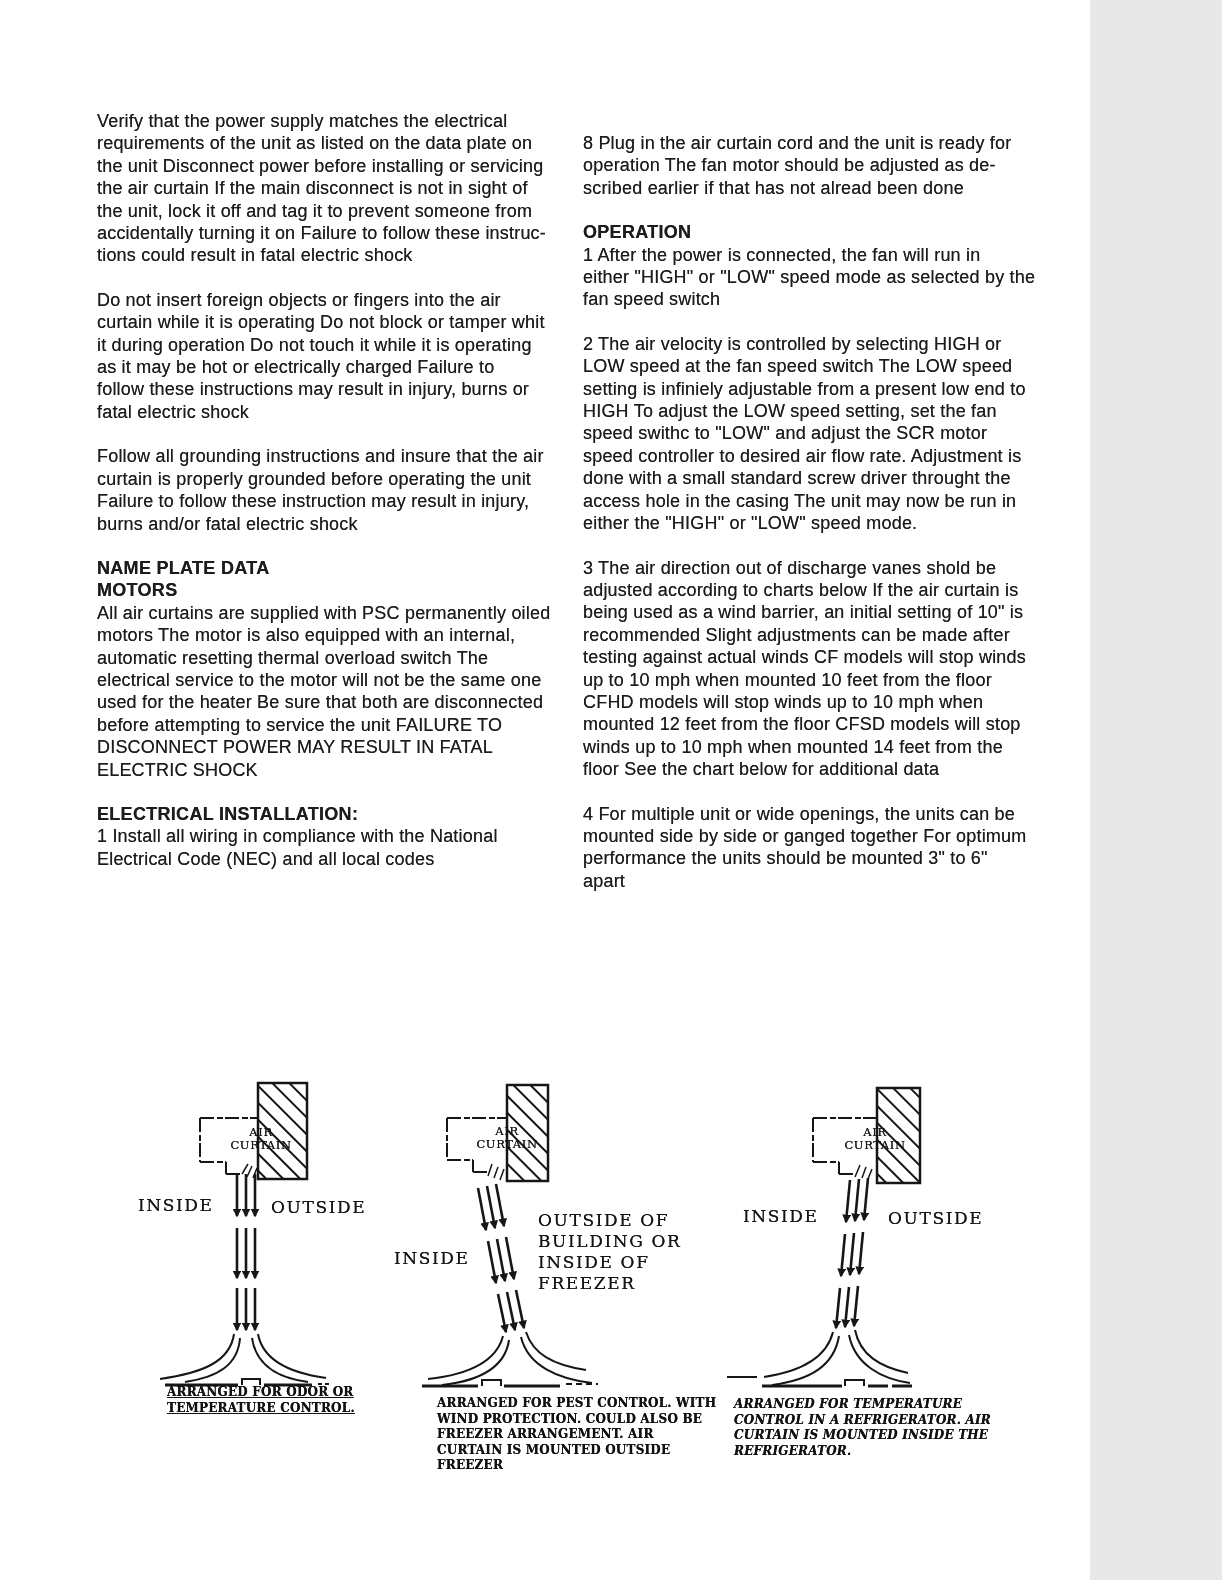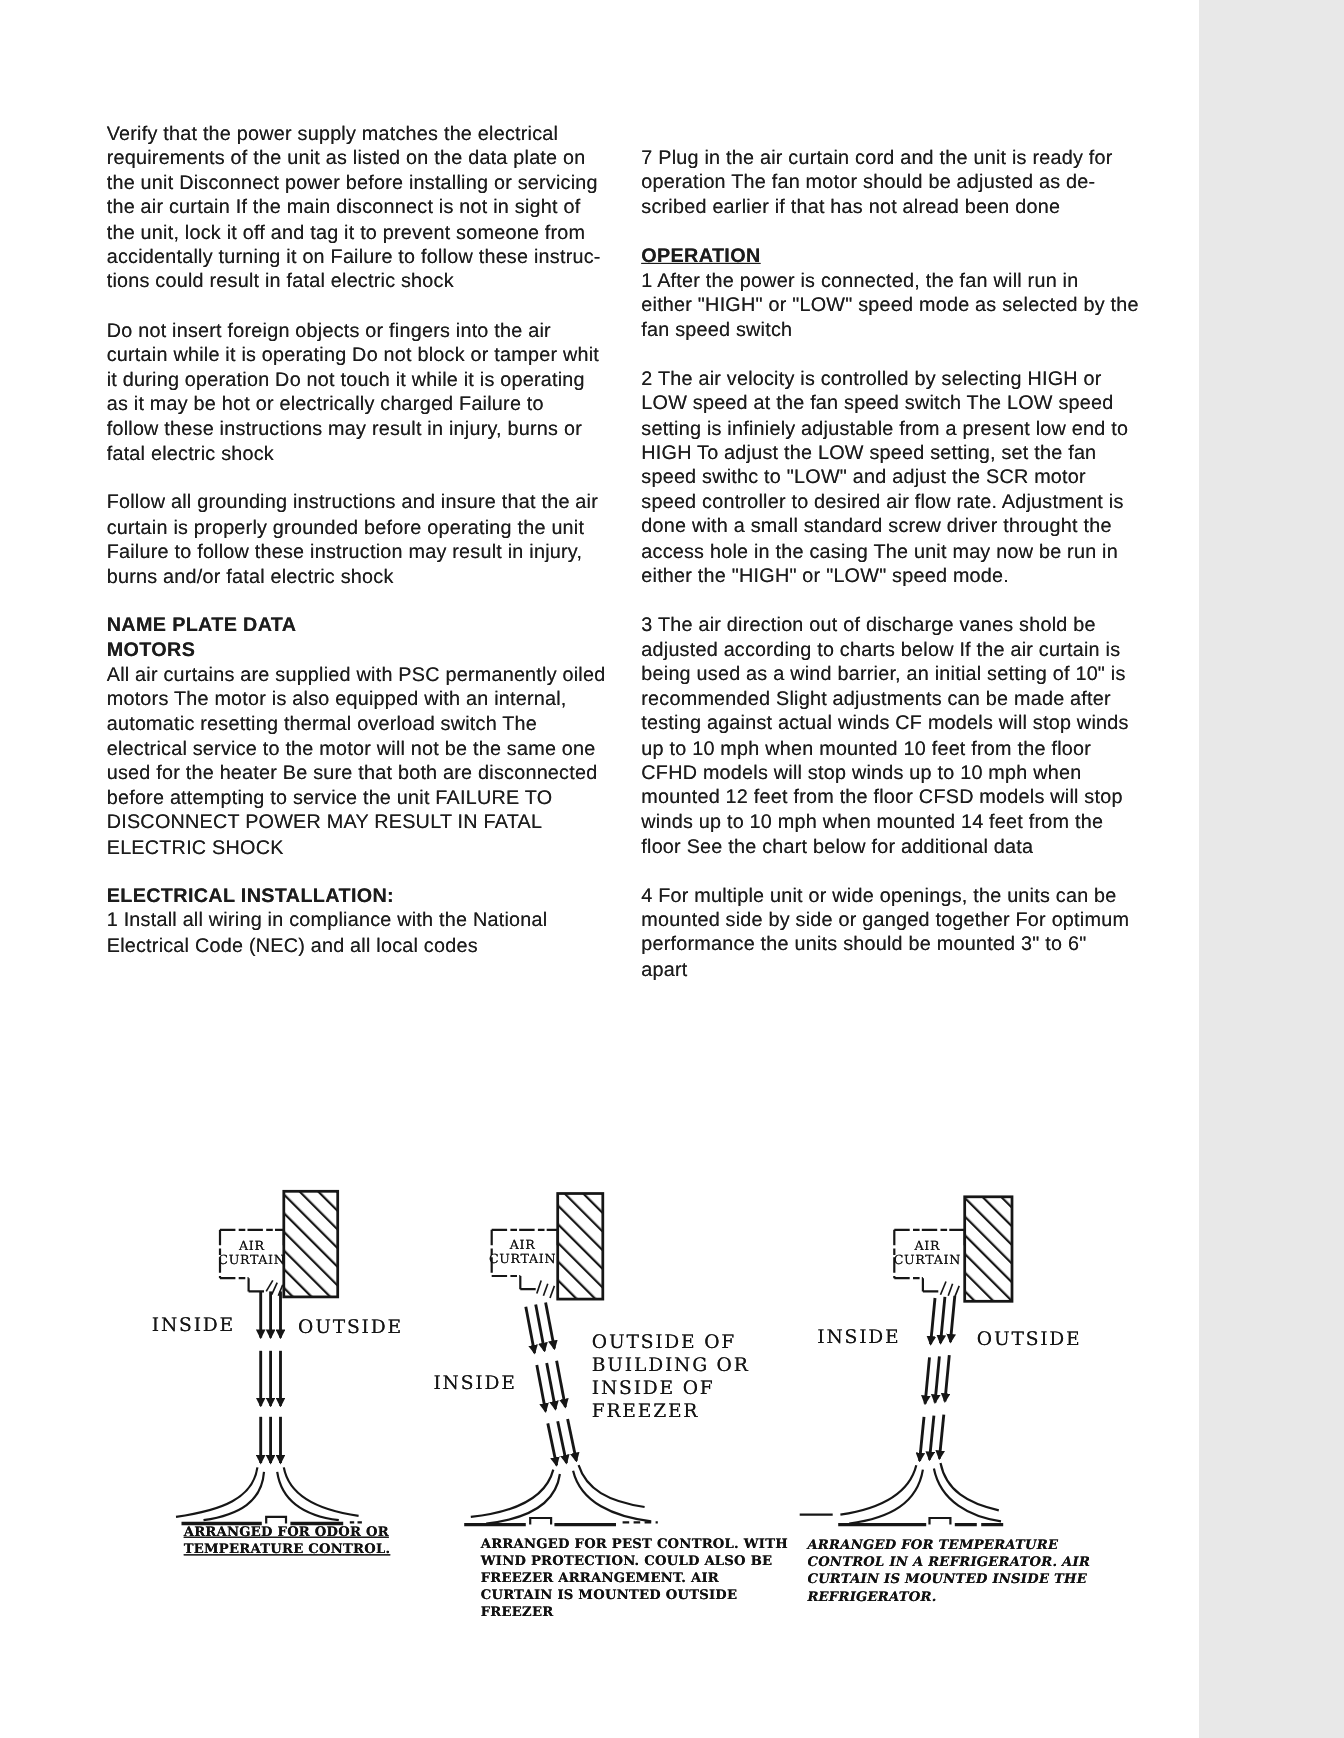--- a/index.html
+++ b/index.html
@@ -23,31 +23,31 @@
     text-shadow:0 0 .5px rgba(20,20,20,.75);
   }
   .col h2{
     margin:0;
     font-size:18px;
     line-height:22.4px;
     letter-spacing:.3px;
     font-weight:bold;
     text-shadow:0 0 .5px rgba(20,20,20,.8);
   }
-  .col h2.underline{text-decoration:underline;}
+  .col h2.underline{}
 
   
   .diagram{position:absolute;top:1078px;height:440px;}
   .diagram svg{position:absolute;left:0;top:0;overflow:visible;}
   .unit-label{
     position:absolute;display:flex;align-items:center;justify-content:center;
     text-align:center;white-space:pre-line;
     font-family:"DejaVu Serif", serif;
     font-size:11.5px;line-height:13.5px;letter-spacing:.6px;
-    color:#161616;text-shadow:0 0 .5px rgba(0,0,0,.8);
+    color:#161616;text-shadow:0 0 .5px rgba(0,0,0,.8);margin-left:32px;
   }
   .side-label{
     position:absolute;
     font-family:"DejaVu Serif", serif;
     font-size:17px;line-height:21px;letter-spacing:1.6px;
     white-space:pre-line;
     color:#151515;text-shadow:0 0 .6px rgba(0,0,0,.8);
   }
   .caption{
     position:absolute;
@@ -101,21 +101,21 @@
 used for the heater  Be sure that both are disconnected
 before attempting to service the unit  FAILURE TO
 DISCONNECT POWER MAY RESULT IN FATAL
 ELECTRIC SHOCK</p>
     <h2>ELECTRICAL INSTALLATION:</h2>
     <p>1   Install all wiring in compliance with the National
 Electrical Code (NEC) and all local codes</p>
   </div>
 
   <div class="col col-right">
-    <p>7  Plug in the air curtain cord and the unit is ready for
+    <p>8  Plug in the air curtain cord and the unit is ready for
 operation  The fan motor should be adjusted as de-
 scribed earlier if that has not alread been done</p>
     <h2 class="underline">OPERATION</h2>
     <p>1  After the power is connected, the fan will run in
 either "HIGH" or "LOW" speed mode as selected by the
 fan speed switch</p>
     <p>2  The air velocity is controlled by selecting HIGH or
 LOW speed at the fan speed switch  The LOW speed
 setting is infiniely adjustable from a present low end to
 HIGH  To adjust the LOW speed setting, set the fan

